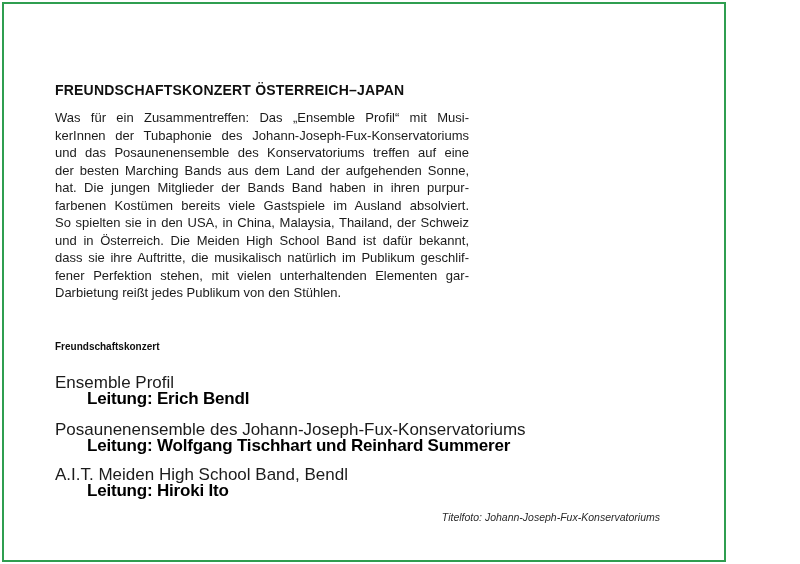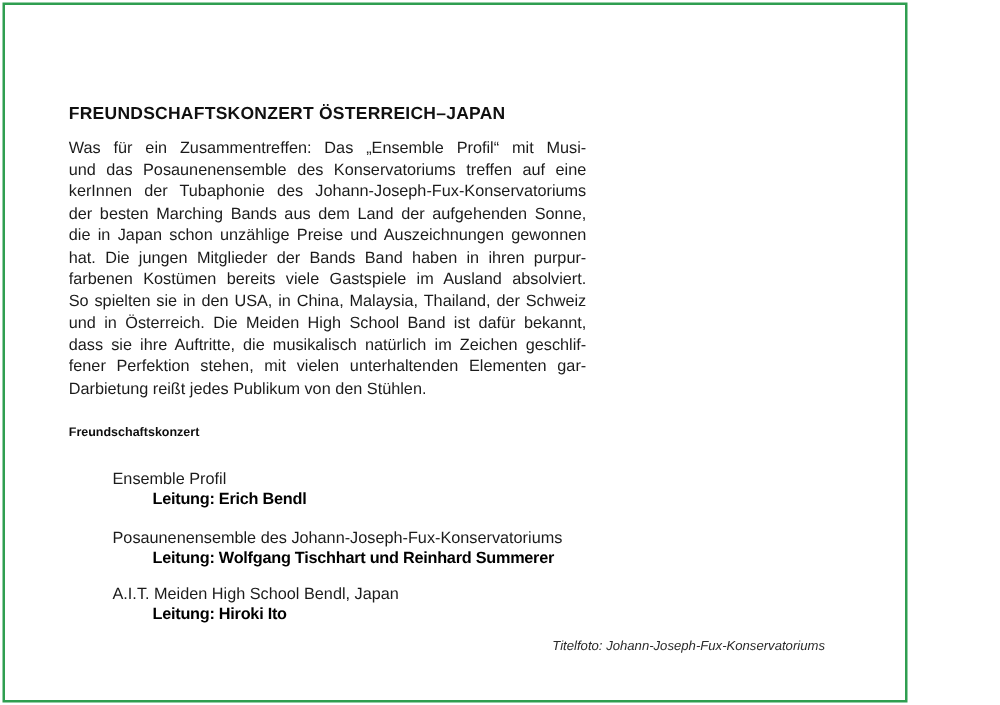--- a/index.html
+++ b/index.html
@@ -50,23 +50,22 @@
   .program-heading {
     position: absolute;
     left: 55px; top: 341px;
     font-size: 10px;
     font-weight: 700;
     color: #0e0e0e;
   }
   .program-group {
     position: absolute;
     left: 55px;
-    font-size: 13px;
+    font-size: 17px;
     line-height: 16px;
-    margin-left: 35px;
   }
   .program-group .group-name { font-weight: 400; color: var(--ink); }
   .program-group .group-leader {
     font-weight: 700;
     color: #000000;
     letter-spacing: -0.2px;
     padding-left: 32px;
   }
   .group-1 { top: 375px; }
   .group-2 { top: 422px; }
@@ -82,44 +81,43 @@
 </head>
 <body>
 
 <div class="page">
   <div class="frame"></div>
 
   <h1 class="article-title" style="margin:0;">FREUNDSCHAFTSKONZERT ÖSTERREICH–JAPAN</h1>
 
   <div class="article-body">
     <div class="body-line">Was für ein Zusammentreffen: Das „Ensemble Profil“ mit Musi-</div>
+    <div class="body-line">kerInnen der Tubaphonie des Johann-Joseph-Fux-Konservatoriums</div>
     <div class="body-line">und das Posaunenensemble des Konservatoriums treffen auf eine</div>
-    <div class="body-line">kerInnen der Tubaphonie des Johann-Joseph-Fux-Konservatoriums</div>
     <div class="body-line">der besten Marching Bands aus dem Land der aufgehenden Sonne,</div>
-    <div class="body-line">die in Japan schon unzählige Preise und Auszeichnungen gewonnen</div>
     <div class="body-line">hat. Die jungen Mitglieder der Bands Band haben in ihren purpur-</div>
     <div class="body-line">farbenen Kostümen bereits viele Gastspiele im Ausland absolviert.</div>
     <div class="body-line">So spielten sie in den USA, in China, Malaysia, Thailand, der Schweiz</div>
     <div class="body-line">und in Österreich. Die Meiden High School Band ist dafür bekannt,</div>
-    <div class="body-line">dass sie ihre Auftritte, die musikalisch natürlich im Zeichen geschlif-</div>
+    <div class="body-line">dass sie ihre Auftritte, die musikalisch natürlich im Publikum geschlif-</div>
     <div class="body-line">fener Perfektion stehen, mit vielen unterhaltenden Elementen gar-</div>
     <div class="body-line last">Darbietung reißt jedes Publikum von den Stühlen.</div>
   </div>
 
   <h2 class="program-heading" style="margin:0;">Freundschaftskonzert</h2>
 
   <div class="program-group group-1">
     <div class="group-name">Ensemble Profil</div>
     <div class="group-leader">Leitung: Erich Bendl</div>
   </div>
 
   <div class="program-group group-2">
     <div class="group-name">Posaunenensemble des Johann-Joseph-Fux-Konservatoriums</div>
     <div class="group-leader">Leitung: Wolfgang Tischhart und Reinhard Summerer</div>
   </div>
 
   <div class="program-group group-3">
-    <div class="group-name">A.I.T. Meiden High School Bendl, Japan</div>
+    <div class="group-name">A.I.T. Meiden High School Band, Bendl</div>
     <div class="group-leader">Leitung: Hiroki Ito</div>
   </div>
 
   <div class="photo-credit">Titelfoto: Johann-Joseph-Fux-Konservatoriums</div>
 </div>
 
 </body></html>

